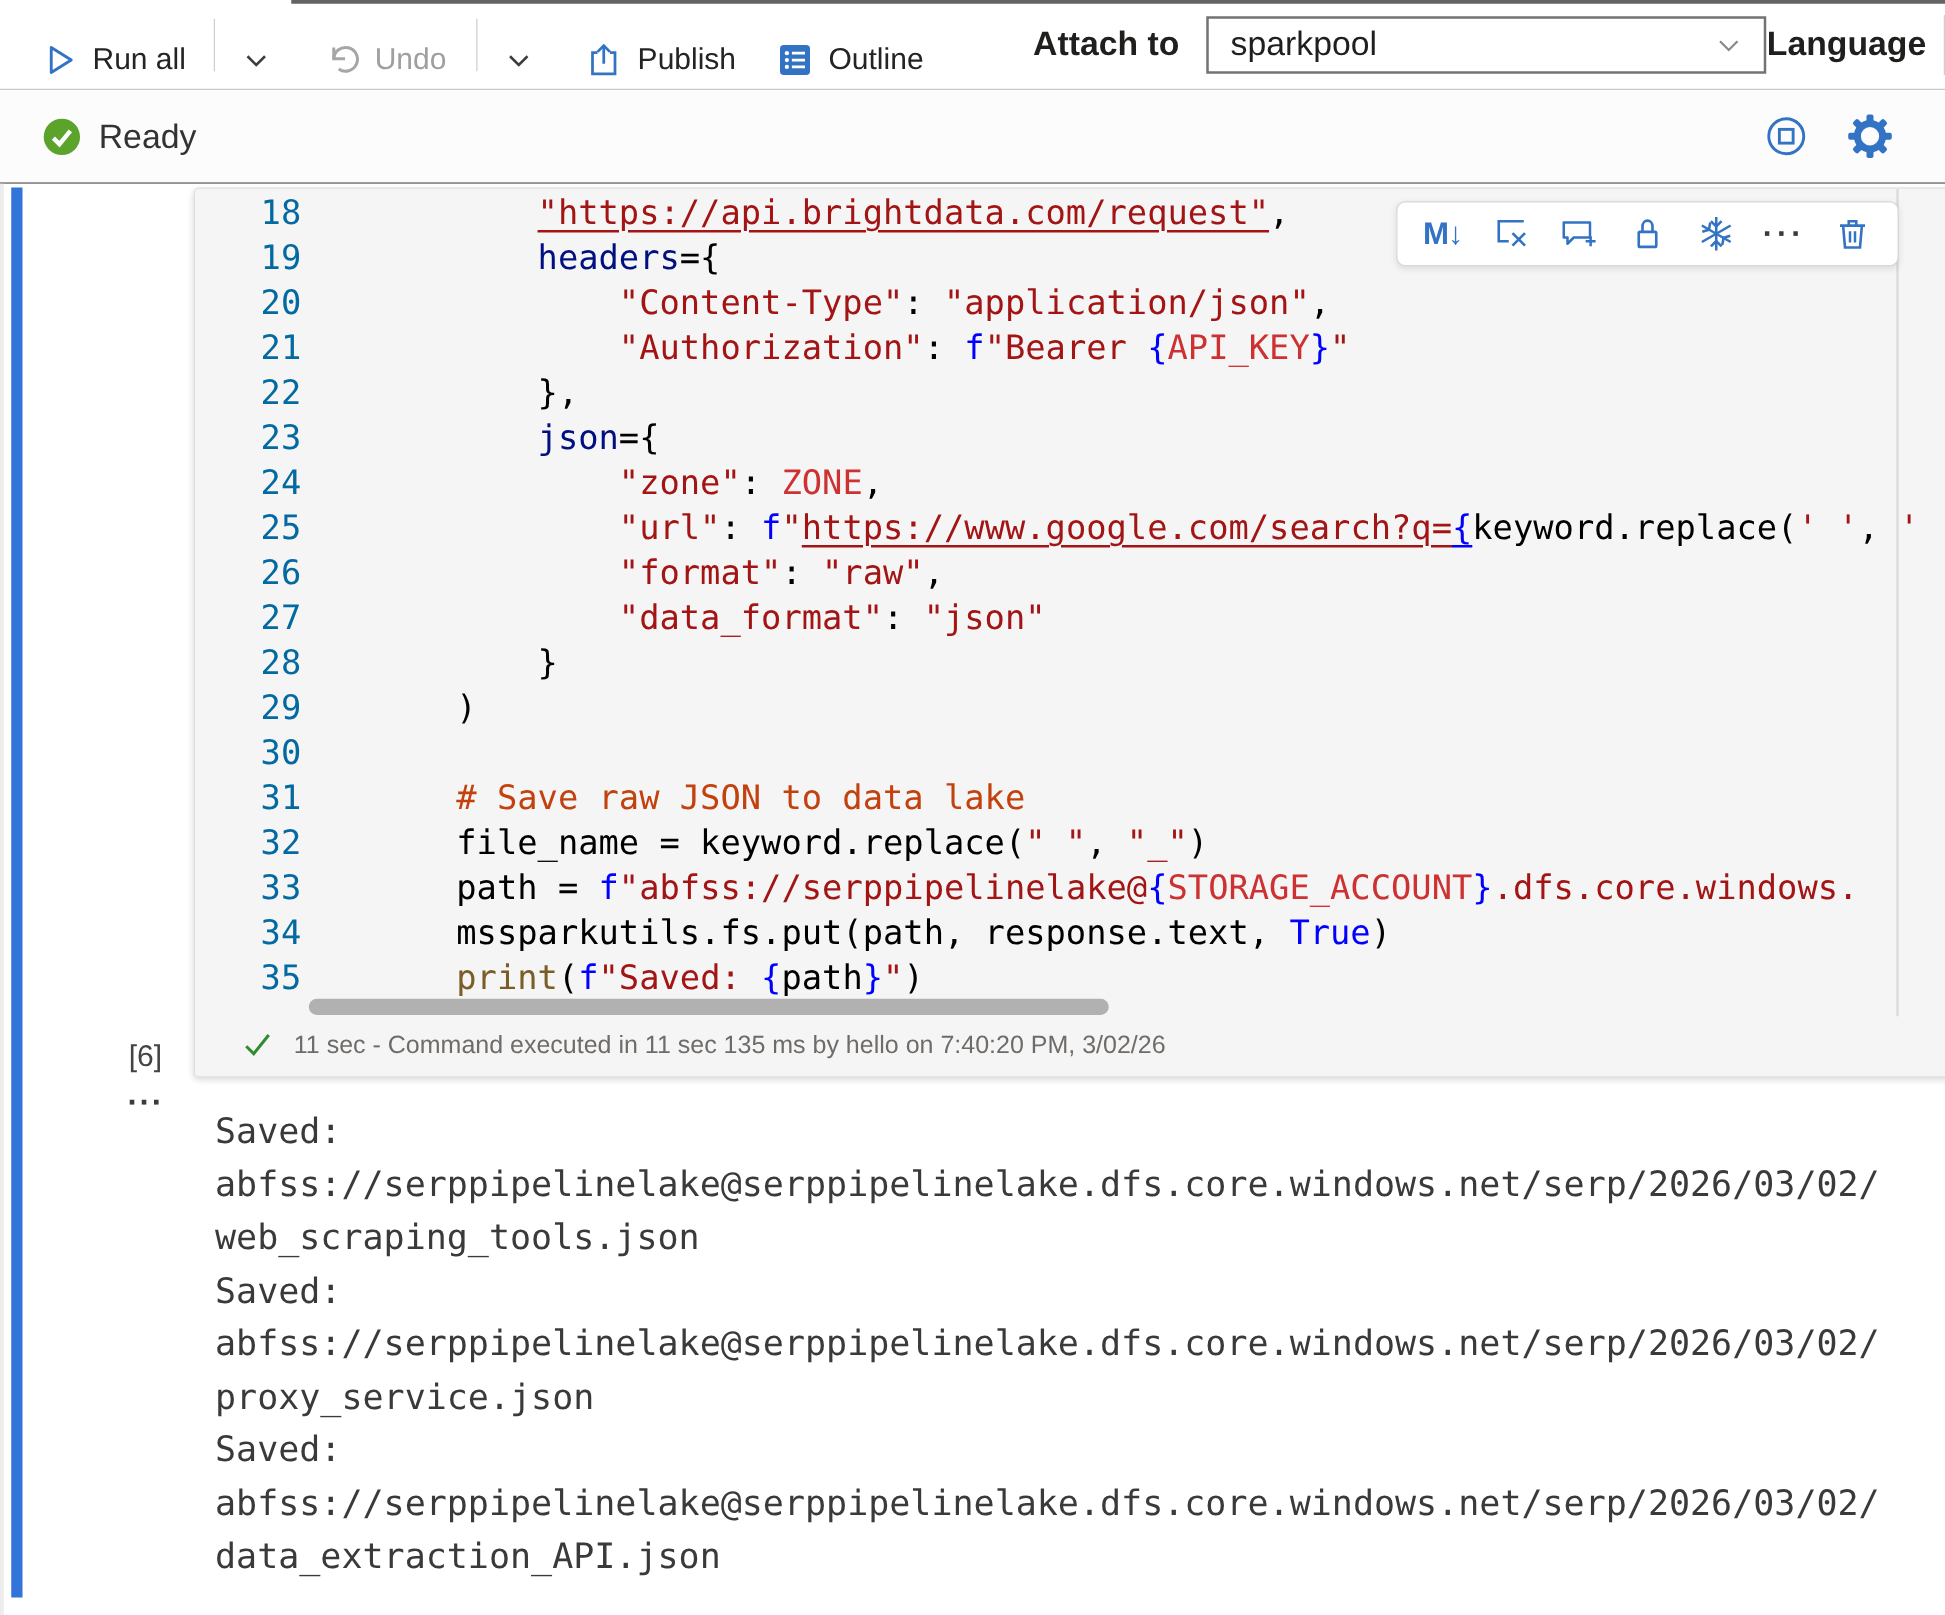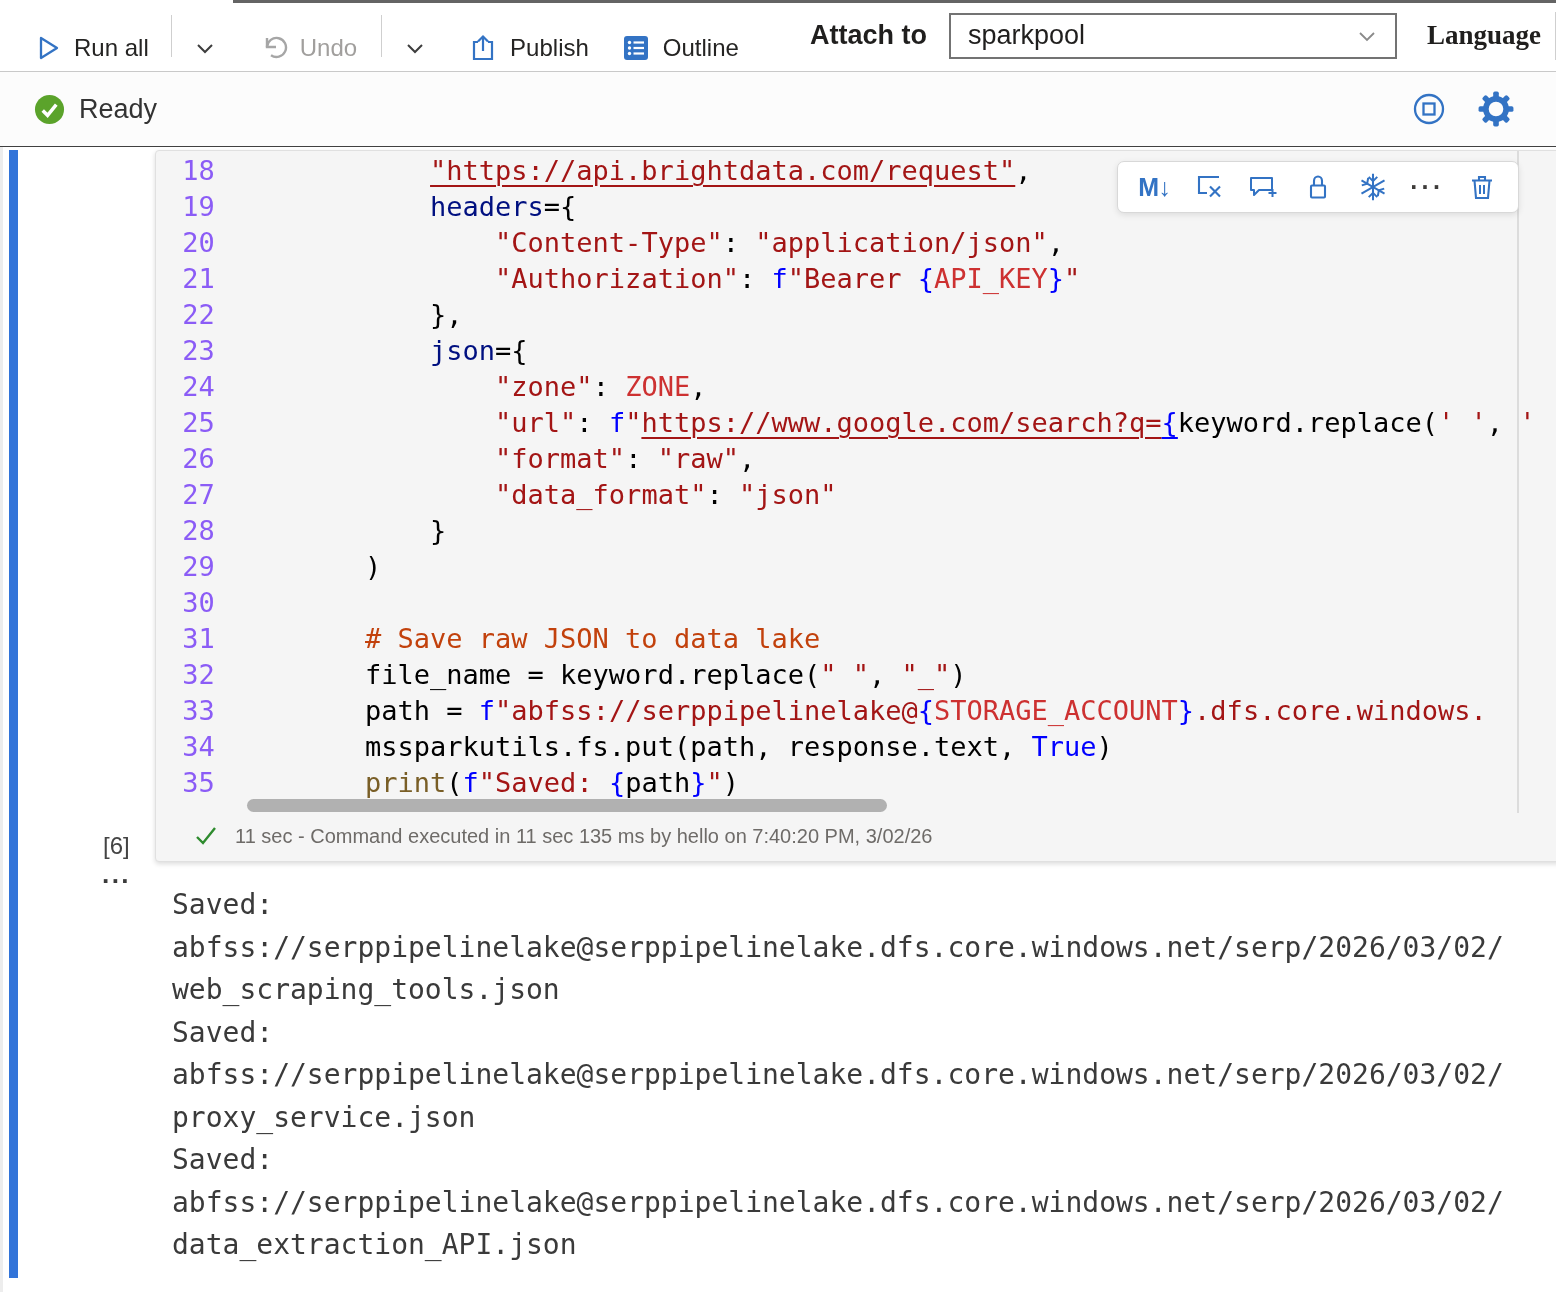--- a/index.html
+++ b/index.html
@@ -11,21 +11,21 @@
   .top-edge{position:absolute;top:0;left:233px;right:0;height:3px;background:#646464;}
   .tb-btn{display:flex;align-items:center;gap:12px;font-size:24px;color:#252423;cursor:pointer;margin-top:24px;}
   .tb-btn.disabled{color:#a19f9d;}
   .tb-sep{width:1px;height:42px;background:#cfcfcf;}
   .tb-sep.tall{height:48px;}
   .lbl-bold{font-size:27px;font-weight:700;color:#201f1e;}
   .pool-select{width:448px;height:46px;border:2px solid #737373;background:#fff;display:flex;
     align-items:center;justify-content:space-between;padding:0 14px 0 17px;box-sizing:border-box;
     font-size:27px;color:#201f1e;cursor:pointer;}
   .ml34{margin-left:34px;}.ml22{margin-left:22px;}.ml20{margin-left:20px;}.ml40{margin-left:40px;}
-  .ml24{margin-left:24px;}.ml32{margin-left:32px;}.mlauto{margin-left:auto;}.ml30{margin-left:30px;font-family:Liberation Serif, serif;}
+  .ml24{margin-left:24px;}.ml32{margin-left:32px;}.mlauto{margin-left:auto;}.ml30{}
   .mr14{margin-right:14px;}
 
   
   .ready-bar{position:absolute;top:72px;left:0;right:0;height:74px;background:#fcfcfc;
     border-bottom:1px solid #404040;display:flex;align-items:center;}
   .ready-label{margin-left:14px;font-size:27px;color:#333;}
   .ready-icons{margin-left:auto;display:flex;align-items:center;gap:32px;margin-right:42px;}
 
   
   .notebook{position:absolute;top:147px;left:0;right:0;bottom:0;background:#fff;}
@@ -33,21 +33,21 @@
   .sel-bar{position:absolute;left:9px;top:3px;width:9px;height:1128px;background:#3274d9;}
 
   .cell{position:absolute;left:155px;right:-8px;top:3px;height:712px;background:#f5f5f5;
     border:1px solid #e0e0e0;border-radius:4px;box-shadow:0 2px 5px rgba(0,0,0,.14);
     box-sizing:border-box;overflow:hidden;}
   .v-track{position:absolute;right:44px;top:0;width:2px;height:662px;background:#dcdcdc;}
 
   .code-lines{position:absolute;top:2px;left:0;right:30px;
     font-family:"DejaVu Sans Mono",monospace;font-size:27px;line-height:36px;}
   .code-row{display:flex;height:36px;white-space:pre;overflow:hidden;}
-  .gutter{width:85px;text-align:center;color:#8b5cf6;flex:none;}
+  .gutter{width:85px;text-align:right;color:#0369a1;flex:none;}
   .code-text{margin-left:59px;color:#000;flex:none;}
   .tok-plain{color:#000;}
   .tok-str{color:#a31515;}
   .tok-strlink{color:#a31515;text-decoration:underline;text-underline-offset:5px;text-decoration-thickness:2px;}
   .tok-kw{color:#0000ff;}
   .tok-kwu{color:#0000ff;text-decoration:underline;text-underline-offset:5px;text-decoration-thickness:2px;}
   .tok-plainu{color:#000;text-underline-offset:5px;text-decoration-thickness:2px;}
   .tok-param{color:#001080;}
   .tok-const{color:#cd3131;}
   .tok-comment{color:#c2410c;}

